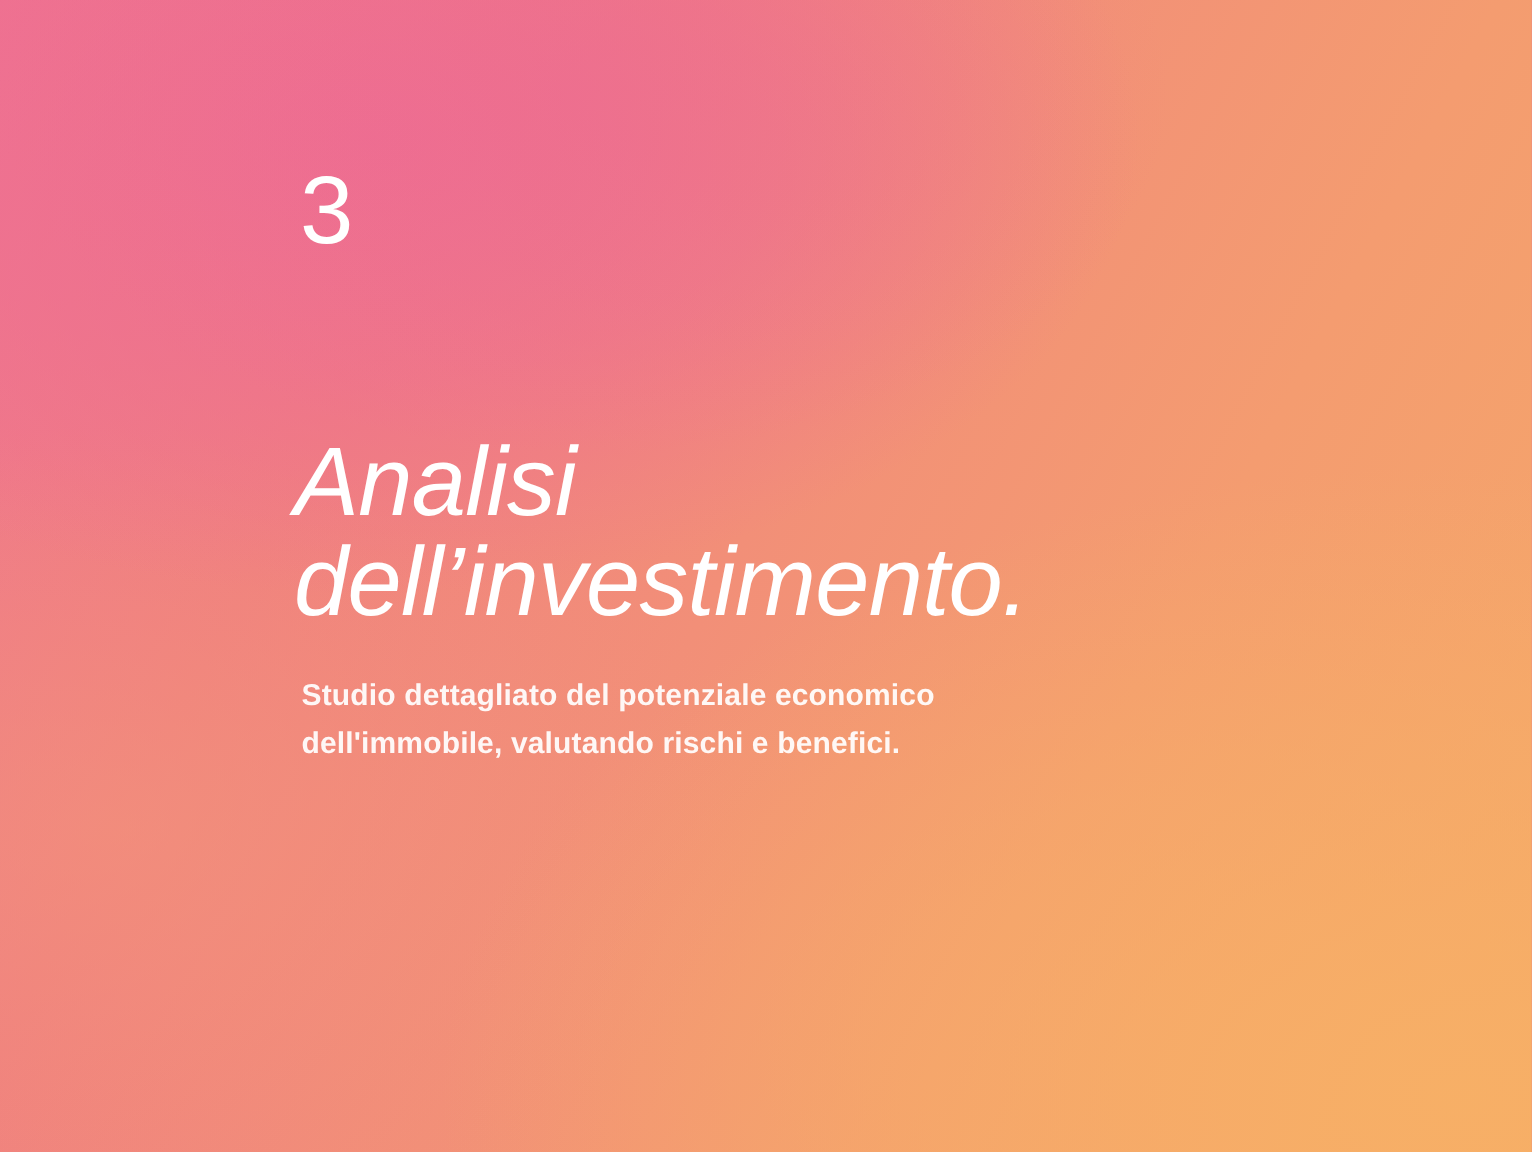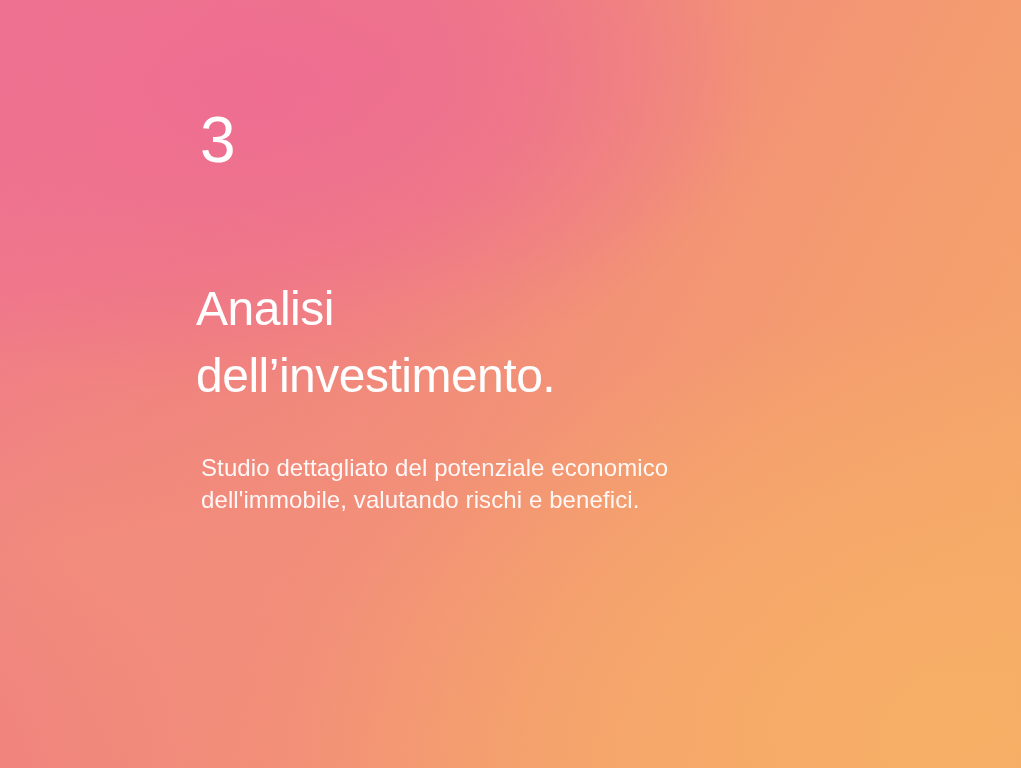--- a/index.html
+++ b/index.html
@@ -51,35 +51,36 @@
     line-height: 64px;
     font-weight: 400;
     letter-spacing: 0.5px;
     color: #ffffff;
   }
 
   .heading {
     position: absolute;
     top: 243px;
     left: -4px;
-    font-size: 48px;
+    font-size: 65px;
     line-height: 67px;
     font-weight: 400;
     letter-spacing: -0.5px;
     color: #ffffff;
     white-space: pre-line;
+    font-style: italic;
   }
 
   .subtitle {
     position: absolute;
     top: 428px;
     left: 1px;
-    font-size: 24px;
+    font-size: 20px;
     line-height: 32px;
-    font-weight: 400;
+    font-weight: 700;
     letter-spacing: 0.1px;
     color: rgba(255,255,255,0.93);
     white-space: pre-line;
   }
 </style>
 </head>
 <body>
 
 <div class="slide">
 

